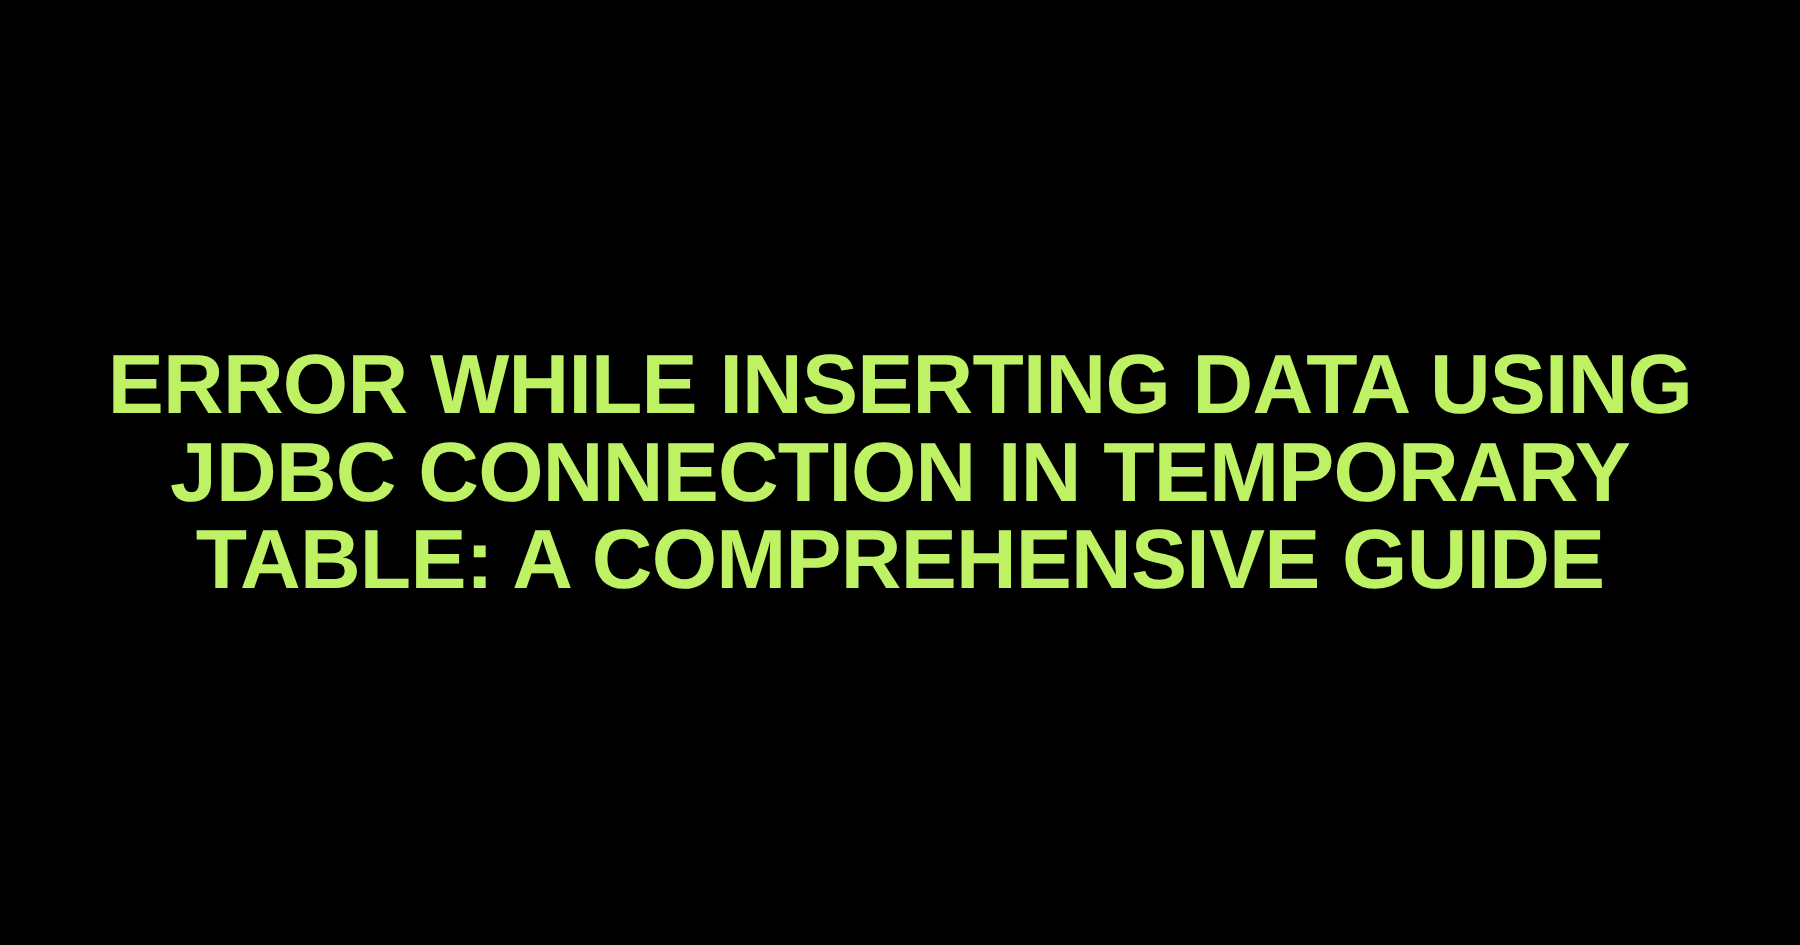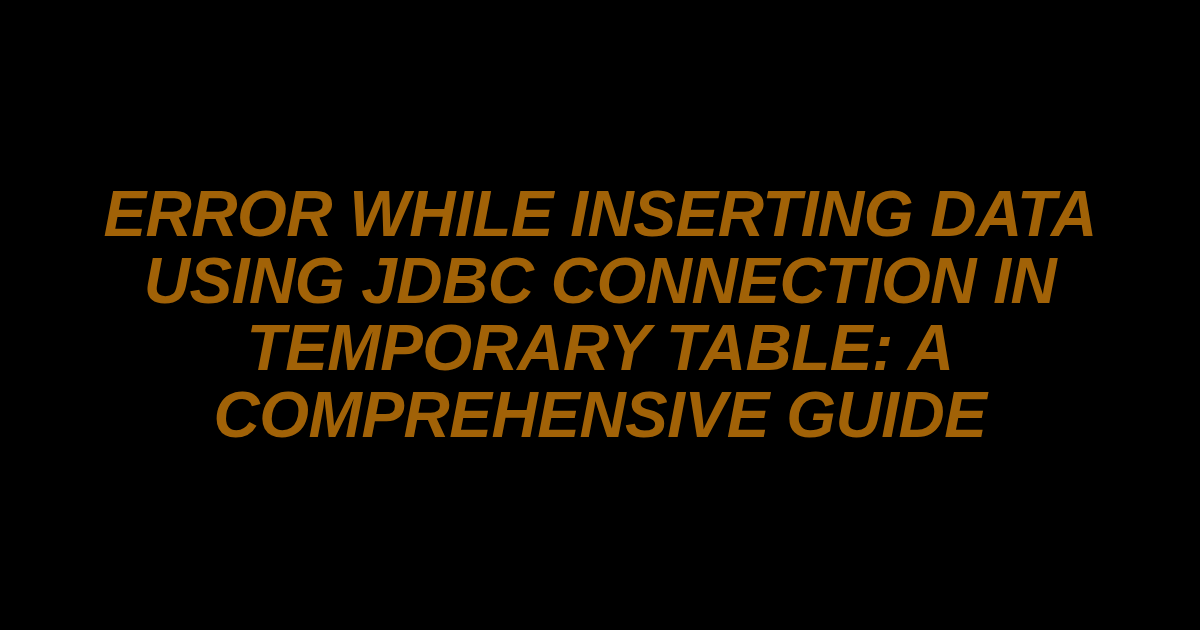--- a/index.html
+++ b/index.html
@@ -10,29 +10,28 @@
   body {
     width: 1200px;
     height: 630px;
     background: #000000;
     display: flex;
     align-items: center;
     justify-content: center;
     overflow: hidden;
   }
   .title {
-    color: #a16207;
+    color: #bef264;
     font-family: 'Arial Black', 'Helvetica Neue', Helvetica, Arial, sans-serif;
     font-weight: 900;
-    font-size: 64px;
+    font-size: 56px;
     line-height: 1.05;
     text-align: center;
     text-transform: uppercase;
     letter-spacing: -0.5px;
     padding: 0 40px;
     font-stretch: condensed;
-    font-style: italic;
   }
 </style>
 </head>
 <body>
 
 <h1 class="title">ERROR WHILE INSERTING DATA USING JDBC CONNECTION IN TEMPORARY TABLE: A COMPREHENSIVE GUIDE</h1>
 
 </body></html>

